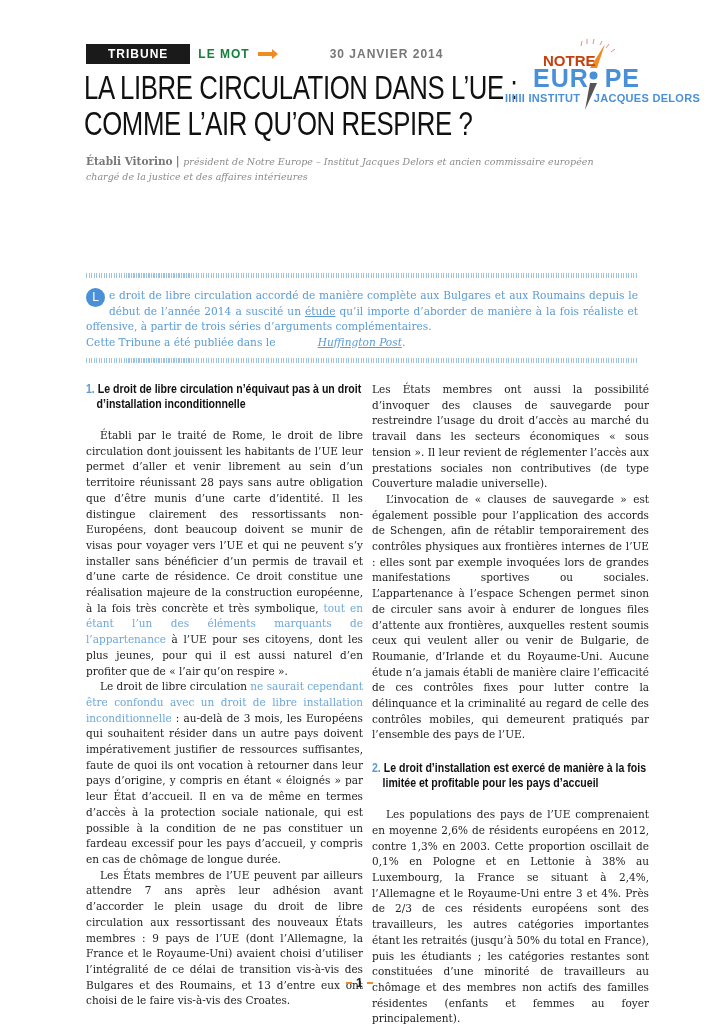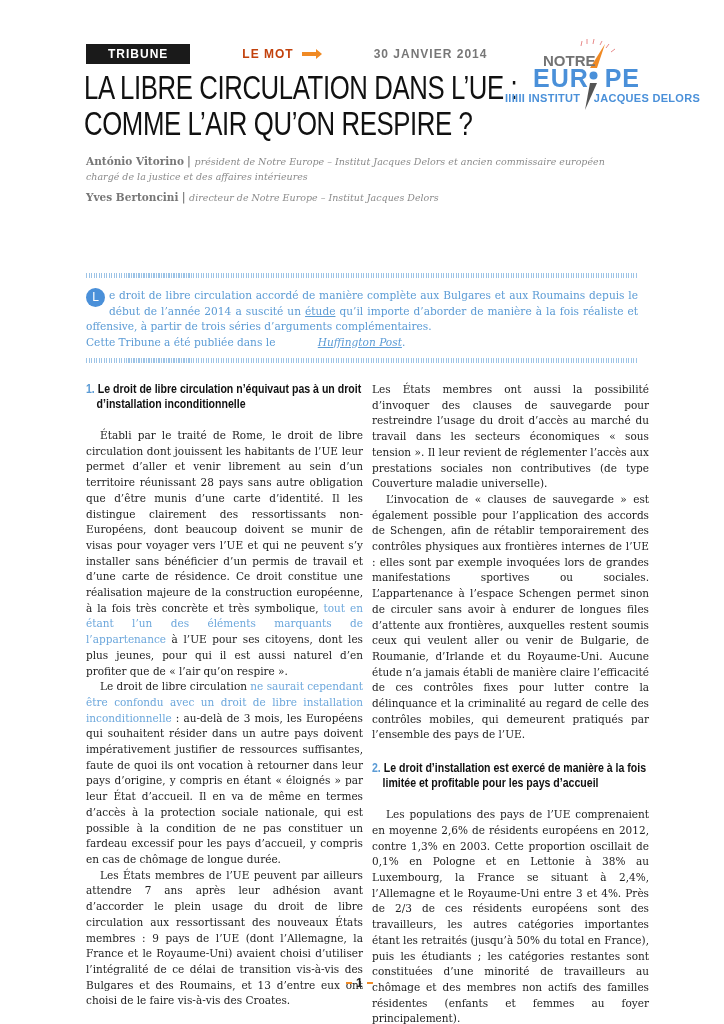--- a/index.html
+++ b/index.html
@@ -2,32 +2,32 @@
 <html><head>
 <meta charset="utf-8">
 <style>
   * { margin: 0; padding: 0; box-sizing: border-box; }
   html, body { width: 724px; height: 1024px; background: #ffffff; overflow: hidden; }
   body { position: relative; font-family: "DejaVu Serif", serif; color: #1e1e1e; }
 
   .kicker { position: absolute; left: 86px; top: 44px; height: 20px; display: flex; align-items: center; gap: 8px;
     font-family: "Liberation Sans", sans-serif; font-weight: bold; font-size: 12px; letter-spacing: 1px; }
   .kicker .tribune { background: #1a1a1a; color: #fff; padding: 3px 22px; }
-  .kicker .lemot { color: #c2410c; margin-left: 44px; }
+  .kicker .lemot { color: #15803d; }
   .kicker .arrow { display: inline-block; width: 16px; height: 4px; background: #f08a24; position: relative; }
   .kicker .arrow::after { content: ""; position: absolute; right: -4px; top: -3px; border-left: 6px solid #f08a24; border-top: 5px solid transparent; border-bottom: 5px solid transparent; }
   .kicker .date { color: #777; margin-left: 48px; }
 
   .title { position: absolute; left: 84px; top: 70px; width: 440px;
     font-family: "Liberation Sans", sans-serif; font-size: 33px; line-height: 36px; color: #111;
     transform: scaleX(0.78); transform-origin: left top; width: 560px; font-weight: normal; letter-spacing: -0.5px; }
   .title div { white-space: nowrap; }
 
   .logo { position: absolute; left: 505px; top: 38px; width: 190px; height: 80px; }
-  .logo .notre { position: absolute; left: 38px; top: 14px; font-family: "Liberation Sans", sans-serif; font-weight: bold; font-size: 15px; color: #737373; }
+  .logo .notre { position: absolute; left: 38px; top: 14px; font-family: "Liberation Sans", sans-serif; font-weight: bold; font-size: 15px; color: #c2410c; }
   .logo .europe { position: absolute; left: 28px; top: 26px; font-family: "Liberation Sans", sans-serif; font-weight: bold; font-size: 25px; color: #4a90d9; letter-spacing: 1px; }
   .logo .institut { position: absolute; left: 0; top: 54px; font-family: "Liberation Sans", sans-serif; font-weight: bold; font-size: 11px; color: #4a90d9; letter-spacing: 0.3px; white-space: nowrap; }
   .logo .needle { position: absolute; left: 58px; top: 0; width: 60px; height: 80px; }
 
   .authors { position: absolute; left: 86px; top: 154px; width: 540px; font-size: 10px; line-height: 15px; color: #888; }
   .authors .name { font-weight: bold; color: #777; font-size: 10.5px; }
   .authors .role { font-style: italic; color: #8a8a8a; font-size: 9.5px; }
   .authors .row { margin-bottom: 6px; }
 
   .rule { position: absolute; left: 86px; width: 552px; height: 5px;
@@ -83,28 +83,23 @@
     <polygon points="27,45 34,45 22,72" fill="#555"></polygon>
     <circle cx="30.5" cy="37.5" r="4" fill="#4a90d9"></circle>
   </svg>
   <span class="notre">NOTRE</span>
   <span class="europe" style="white-space:pre;">EUR  PE</span>
   <span class="institut" style="white-space:pre;">IIIIII INSTITUT    JACQUES DELORS</span>
 </div>
 
 <div class="authors">
   <div class="row">
-    <span class="name">António Vitorino</span>
+    <span class="name">Établi Vitorino</span>
     <span class="name"> | </span>
     <span class="role">président de Notre Europe – Institut Jacques Delors et ancien commissaire européen chargé de la justice et des affaires intérieures</span>
-  </div>
-  <div class="row">
-    <span class="name">Yves Bertoncini</span>
-    <span class="name"> | </span>
-    <span class="role">directeur de Notre Europe – Institut Jacques Delors</span>
   </div>
 </div>
 
 <div class="rule" style="top:273px;"></div>
 
 <div class="lead">
   <span class="dropcap">L</span>
   <span>e droit de libre circulation accordé de manière complète aux Bulgares et aux Roumains depuis le début de l’année 2014 a suscité un </span><span class="u">étude</span><span> qu’il importe d’aborder de manière à la fois réaliste et offensive, à partir de trois séries d’arguments complémentaires.</span><br>
   <span>Cette Tribune a été publiée dans le </span><span class="i">Huffington Post</span><span>.</span>
 </div>

